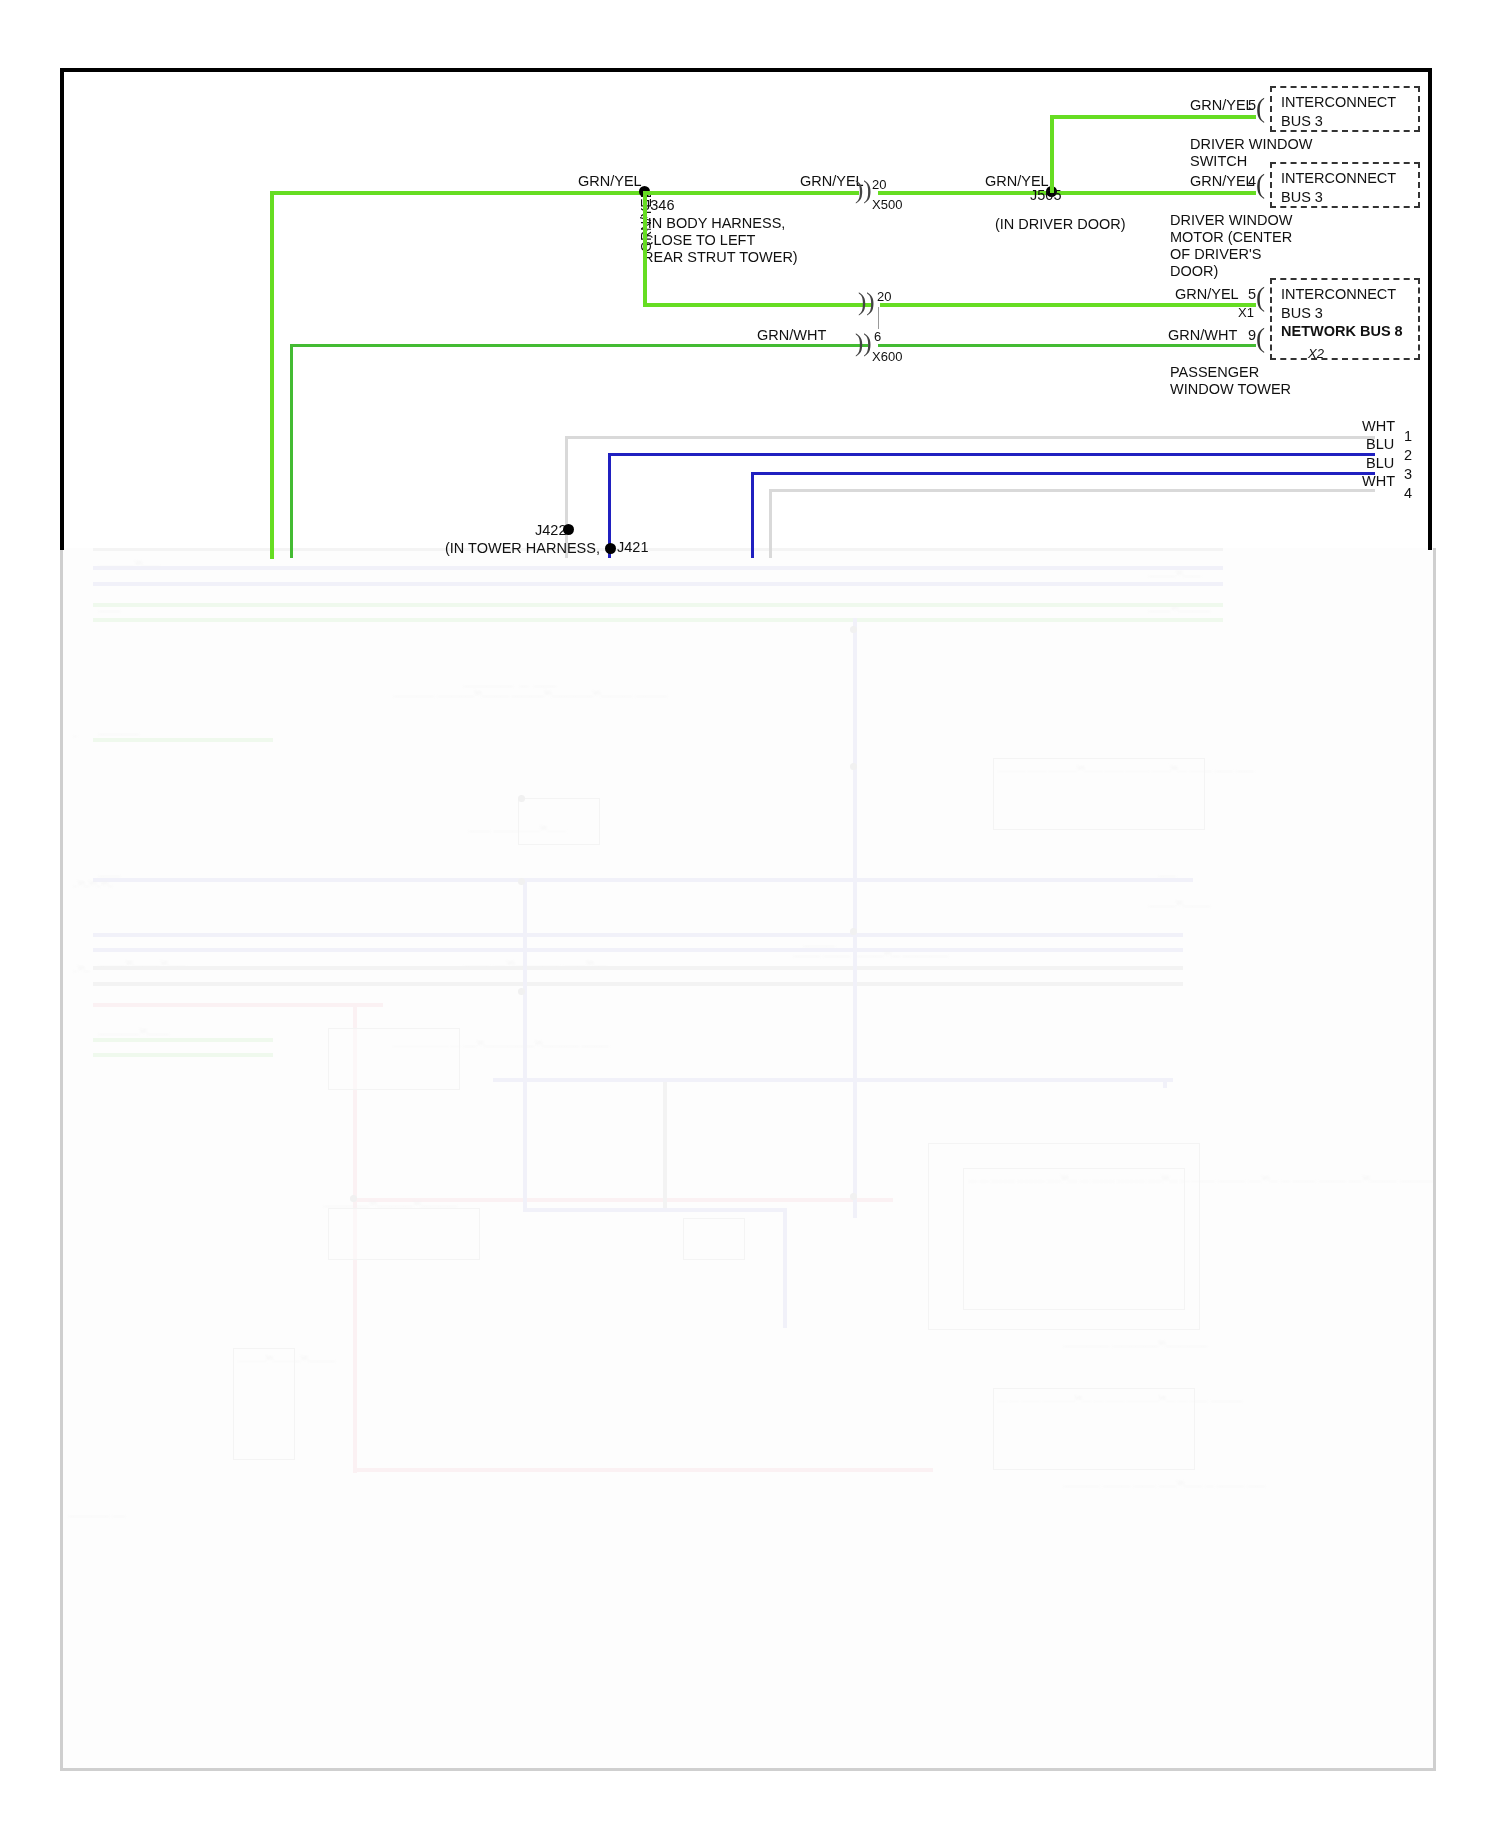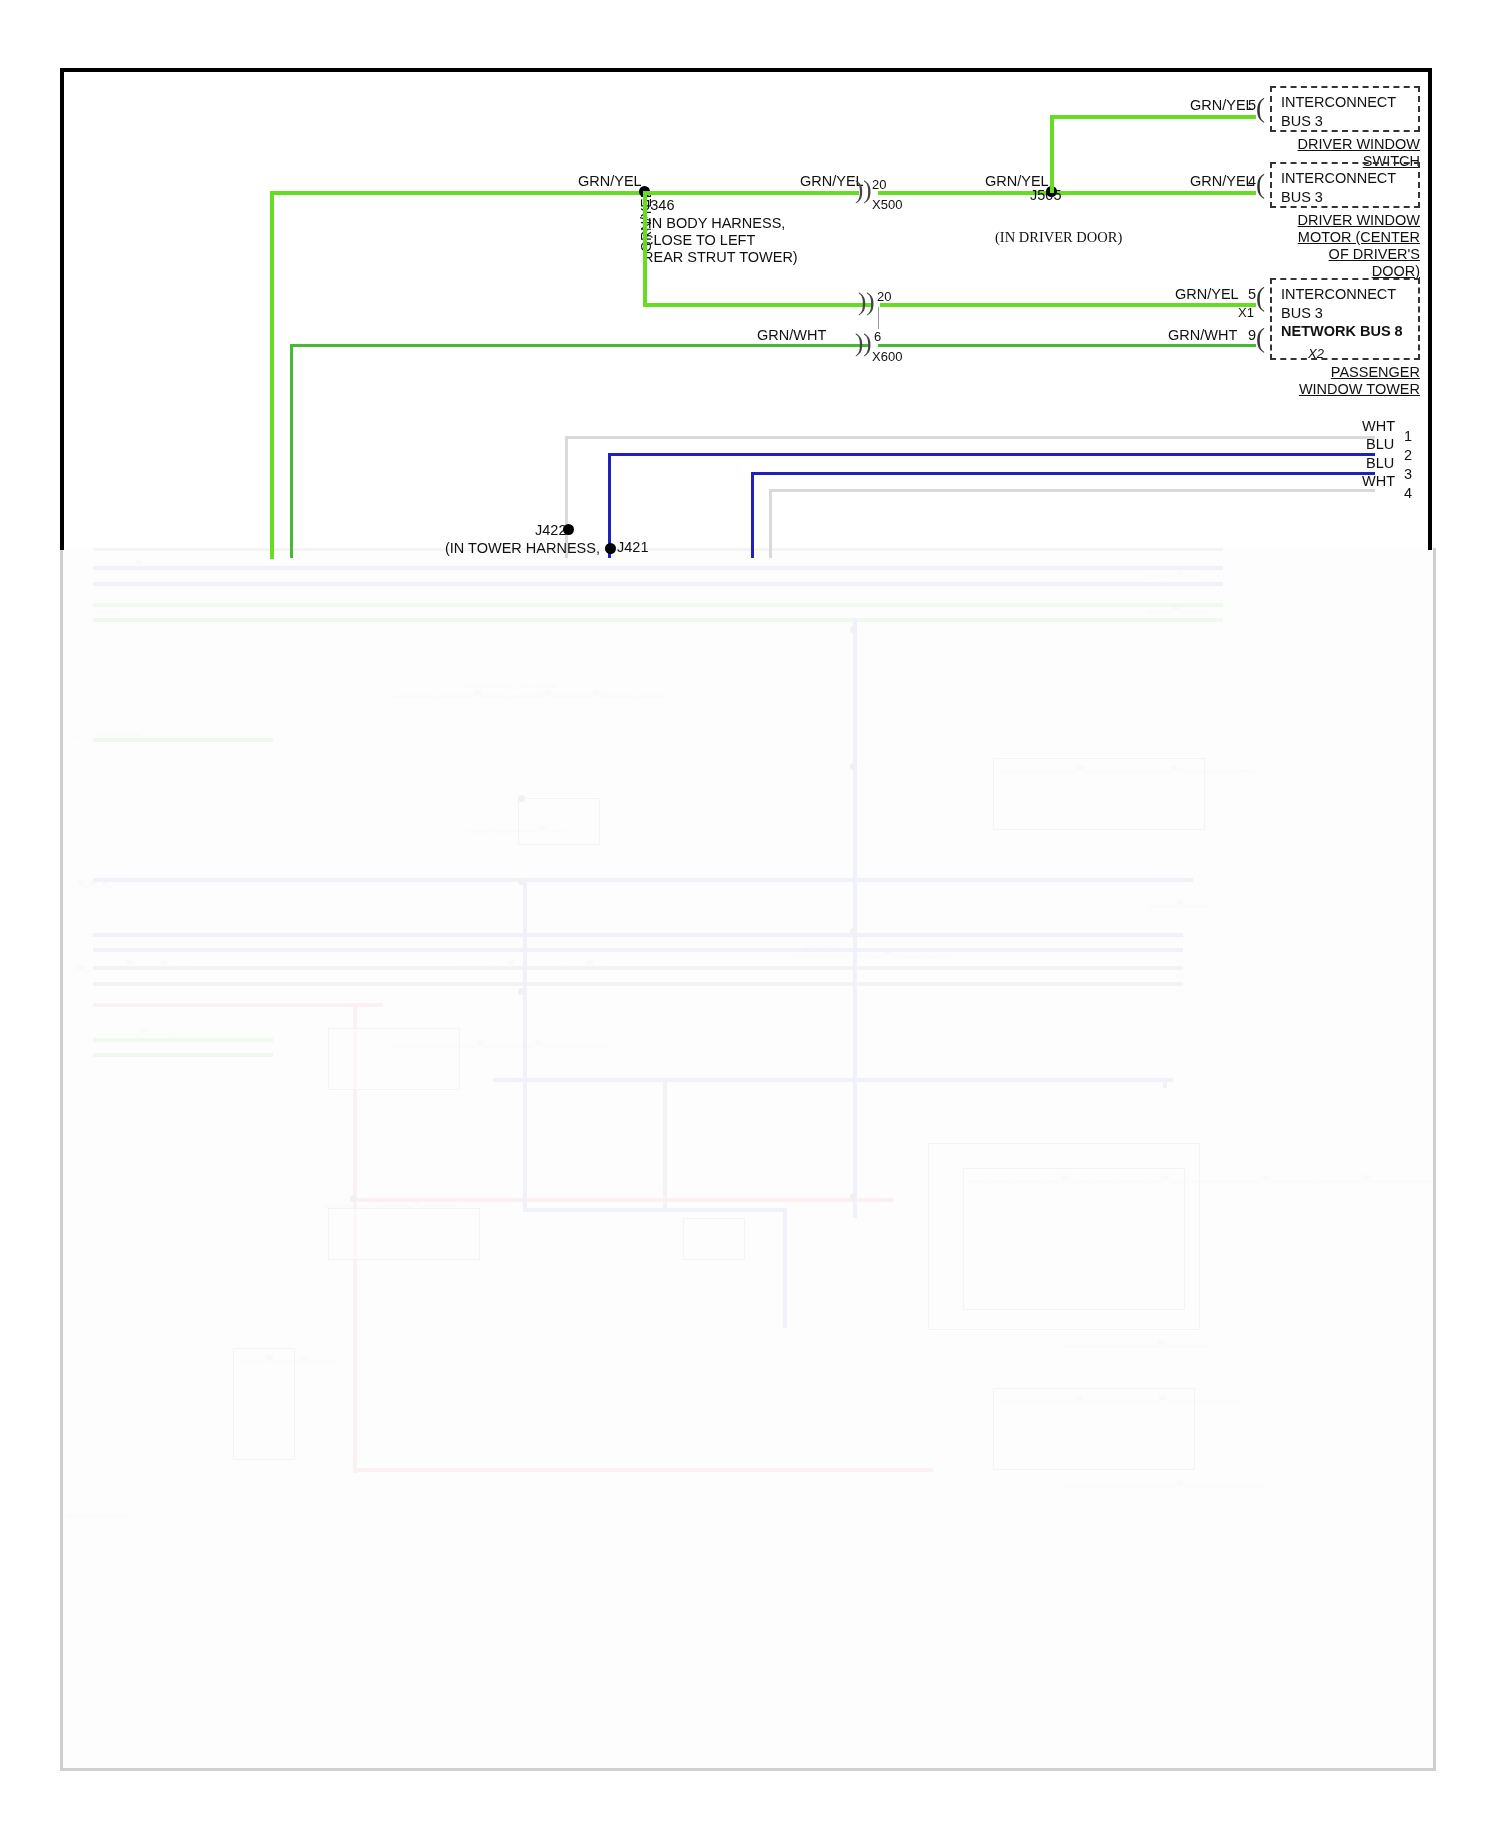--- a/index.html
+++ b/index.html
@@ -28,21 +28,21 @@
   .w-grn2{background:#44bb33;}
   .w-blu{background:#2020c0;}
   .w-wht{background:#d9d9d9;}
 
   .lbl{position:absolute;font-size:14.5px;color:#111;white-space:nowrap;line-height:15px;}
   .lbl-sm{position:absolute;font-size:13px;color:#111;white-space:nowrap;line-height:14px;}
   .lbl-v{position:absolute;font-size:14px;color:#111;white-space:nowrap;
          transform:rotate(-90deg);transform-origin:0 0;}
   .multi{position:absolute;font-size:14.5px;color:#111;line-height:17px;white-space:pre;}
   .multi-r{position:absolute;font-size:14.5px;color:#111;line-height:17px;
-           white-space:pre;text-align:right;text-decoration:underline;}
+           white-space:pre;}
 
   .dot{position:absolute;width:11px;height:11px;border-radius:50%;background:#000;}
 
   .cbox{position:absolute;box-sizing:border-box;border:2px dashed #333;}
   .cbox .ctext{position:absolute;left:9px;top:5px;font-size:14.5px;line-height:19px;
                color:#111;white-space:pre;}
 
   .conn{position:absolute;font-size:27px;color:#333;line-height:27px;
         font-family:"Liberation Serif",serif;}
   .inline{position:absolute;font-size:25px;color:#444;line-height:25px;
@@ -163,21 +163,21 @@
 
   <div class="inline" style="left:855px;top:177px;">))</div>
   <div class="lbl-sm" style="left:872px;top:178px;">20</div>
   <div class="lbl-sm" style="left:872px;top:198px;">X500</div>
 
   <div class="wire w-grn" style="left:878px;top:191px;width:378px;height:4px;"></div>
   <div class="lbl" style="left:985px;top:174px;">GRN/YEL</div>
 
   <div class="dot" style="left:1046px;top:186px;"></div>
   <div class="lbl" style="left:1030px;top:188px;">J505</div>
-  <div class="lbl" style="left:995px;top:230px;font-family:Liberation Serif, serif;">(IN DRIVER DOOR)</div>
+  <div class="lbl" style="left:995px;top:217px;">(IN DRIVER DOOR)</div>
 
   <div class="wire w-grn" style="left:1050px;top:115px;width:4px;height:78px;"></div>
   <div class="wire w-grn" style="left:1050px;top:115px;width:206px;height:4px;"></div>
   <div class="lbl" style="left:1190px;top:98px;">GRN/YEL</div>
   <div class="lbl" style="left:1248px;top:98px;">5</div>
 
   <div class="lbl" style="left:1190px;top:174px;">GRN/YEL</div>
   <div class="lbl" style="left:1248px;top:174px;">4</div>
 
   <div class="conn" style="left:1256px;top:95px;">(</div>

